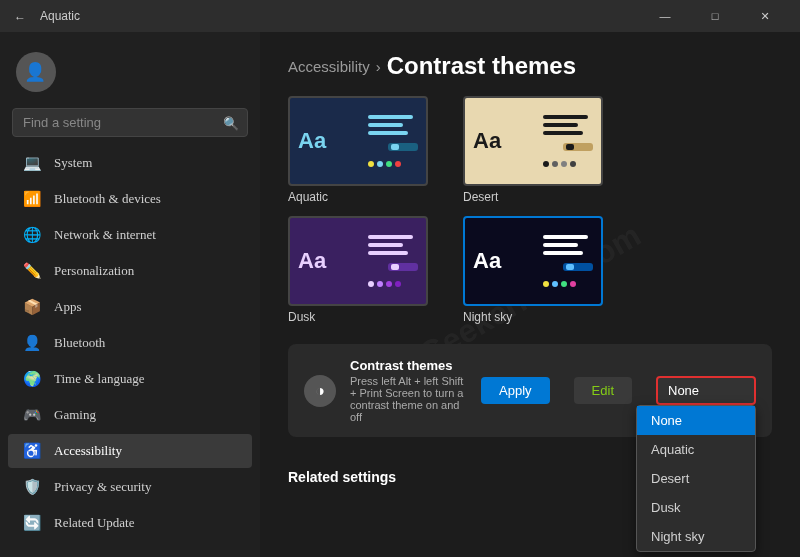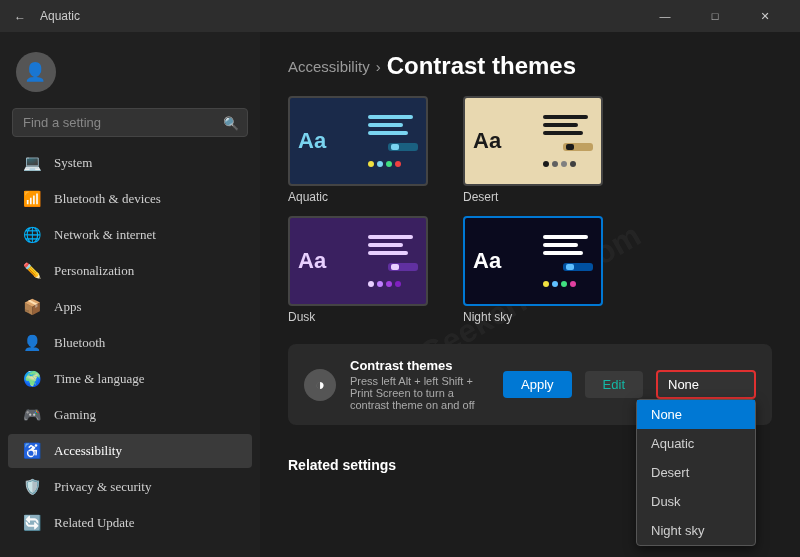--- a/index.html
+++ b/index.html
@@ -251,36 +251,36 @@
       align-items: center;
       justify-content: center;
       font-size: 16px;
       flex-shrink: 0;
     }
     .contrast-text { flex: 1; }
     .contrast-title { font-size: 13px; font-weight: 600; color: #fff; }
     .contrast-desc { font-size: 11px; color: #aaa; margin-top: 2px; }
     .contrast-actions {
       display: flex;
-      gap: 13px;
+      gap: 24px;
       align-items: center;
       flex-shrink: 0;
     }
     .btn-apply {
       background: #0078d4;
       color: #fff;
       border: none;
       border-radius: 4px;
       padding: 6px 18px;
       font-size: 13px;
       cursor: pointer;
     }
     .btn-edit {
       background: #3a3a3a;
-      color: #14b8a6;
+      color: #84cc16;
       border: none;
       border-radius: 4px;
       padding: 6px 18px;
       font-size: 13px;
       cursor: pointer;
       text-align: right;
     }
 
     
     .dropdown-container {

